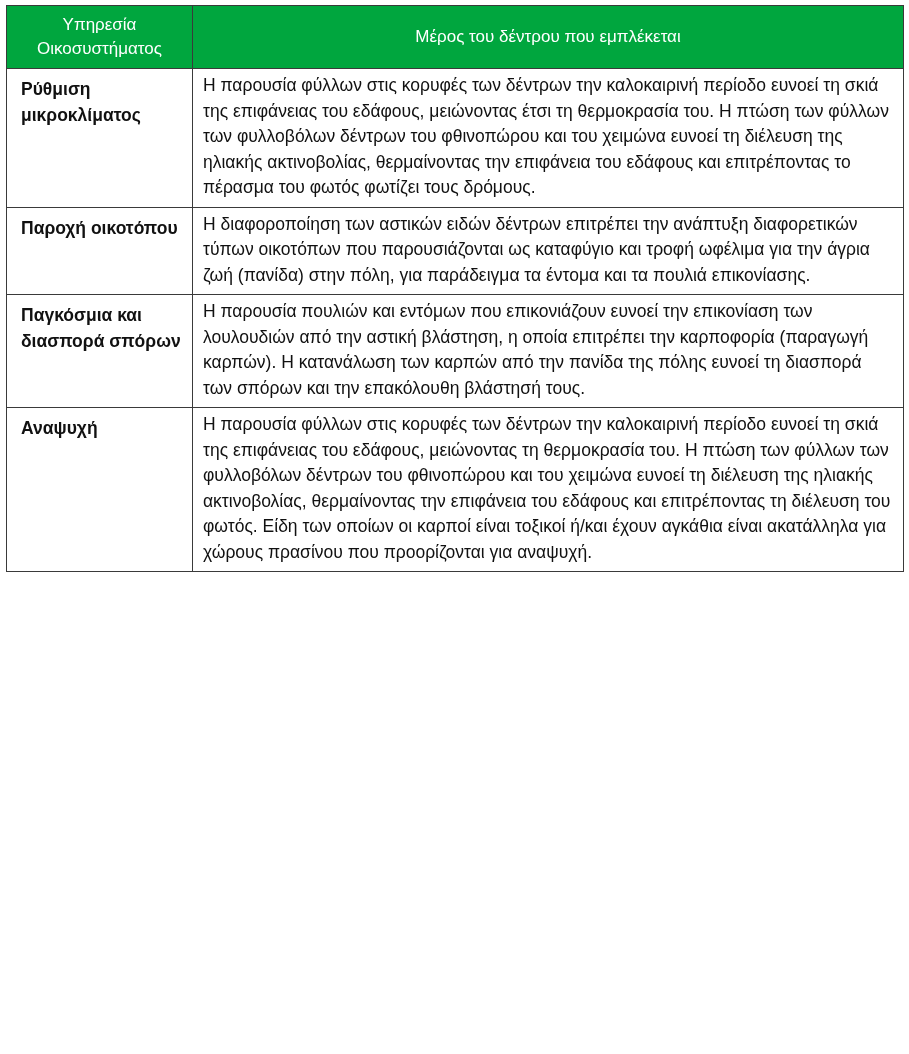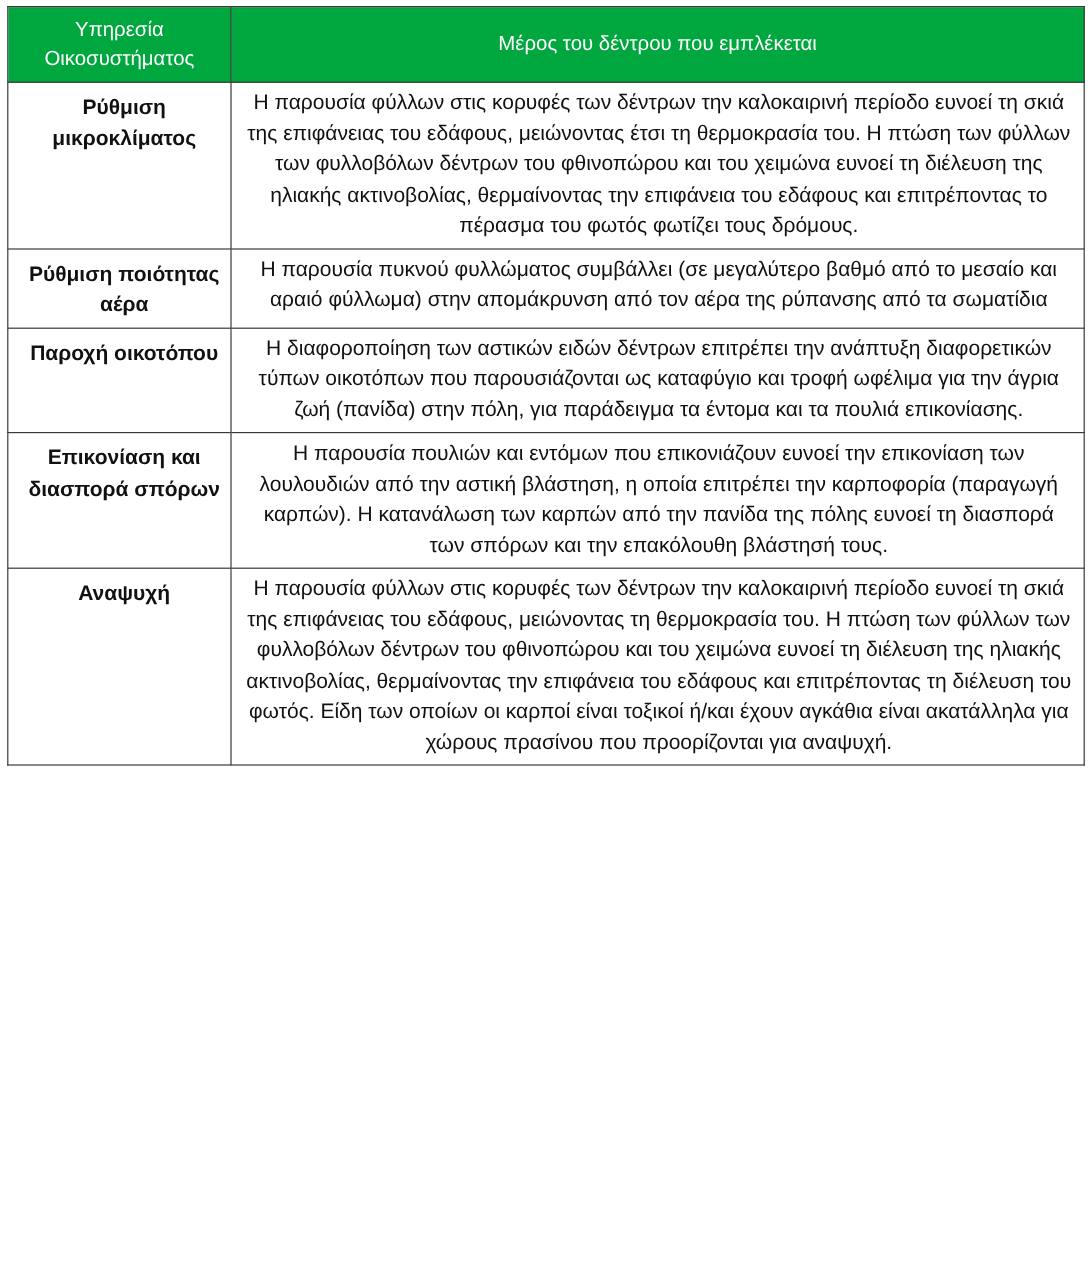--- a/index.html
+++ b/index.html
@@ -6,21 +6,20 @@
   body { width: 909px; height: 1054px; position: relative; overflow: hidden; font-family: "Liberation Sans", sans-serif; }
   table.eco {
     position: absolute; left: 6px; top: 5px;
     width: 897px;
     border-collapse: collapse;
     table-layout: fixed;
   }
   table.eco th, table.eco td {
     border: 1.5px solid #3a3a3a;
     vertical-align: top;
-    text-align: center;
   }
   table.eco thead th {
     background: #00a63e;
     color: #ffffff;
     font-weight: normal;
     font-size: 17px;
     line-height: 24px;
     text-align: center;
     vertical-align: middle;
     height: 58px;
@@ -55,29 +54,25 @@
       <th>Υπηρεσία Οικοσυστήματος</th>
       <th>Μέρος του δέντρου που εμπλέκεται</th>
     </tr>
   </thead>
   <tbody>
     <tr>
       <td class="svc">Ρύθμιση μικροκλίματος</td>
       <td class="desc">Η παρουσία φύλλων στις κορυφές των δέντρων την καλοκαιρινή περίοδο ευνοεί τη σκιά της επιφάνειας του εδάφους, μειώνοντας έτσι τη θερμοκρασία του. Η πτώση των φύλλων των φυλλοβόλων δέντρων του φθινοπώρου και του χειμώνα ευνοεί τη διέλευση της ηλιακής ακτινοβολίας, θερμαίνοντας την επιφάνεια του εδάφους και επιτρέποντας το πέρασμα του φωτός φωτίζει τους δρόμους.</td>
     </tr>
     <tr>
-      <td class="svc">Ρύθμιση ποιότητας αέρα</td>
-      <td class="desc">Η παρουσία πυκνού φυλλώματος συμβάλλει (σε μεγαλύτερο βαθμό από το μεσαίο και αραιό φύλλωμα) στην απομάκρυνση  από τον αέρα της ρύπανσης από τα σωματίδια</td>
-    </tr>
-    <tr>
       <td class="svc">Παροχή οικοτόπου</td>
       <td class="desc">Η διαφοροποίηση των αστικών ειδών δέντρων επιτρέπει την ανάπτυξη διαφορετικών τύπων οικοτόπων που παρουσιάζονται ως καταφύγιο και τροφή ωφέλιμα για την άγρια ζωή (πανίδα) στην πόλη, για παράδειγμα τα έντομα και τα πουλιά επικονίασης.</td>
     </tr>
     <tr>
-      <td class="svc">Επικονίαση και διασπορά σπόρων</td>
+      <td class="svc">Παγκόσμια και διασπορά σπόρων</td>
       <td class="desc">Η παρουσία πουλιών και εντόμων που επικονιάζουν ευνοεί την επικονίαση των λουλουδιών από την αστική βλάστηση, η οποία επιτρέπει την καρποφορία (παραγωγή καρπών). Η κατανάλωση των καρπών από την πανίδα της πόλης ευνοεί τη διασπορά των σπόρων και την επακόλουθη βλάστησή τους.</td>
     </tr>
     <tr>
       <td class="svc">Αναψυχή</td>
       <td class="desc">Η παρουσία φύλλων στις κορυφές των δέντρων την καλοκαιρινή περίοδο ευνοεί τη σκιά της επιφάνειας του εδάφους, μειώνοντας τη θερμοκρασία του. Η πτώση των φύλλων των φυλλοβόλων δέντρων του φθινοπώρου και του χειμώνα ευνοεί τη διέλευση της ηλιακής ακτινοβολίας, θερμαίνοντας την επιφάνεια του εδάφους και επιτρέποντας τη διέλευση του φωτός. Είδη των οποίων οι καρποί είναι τοξικοί ή/και έχουν αγκάθια είναι ακατάλληλα για χώρους πρασίνου που προορίζονται για αναψυχή.</td>
     </tr>
   </tbody>
 </table>
 
 </body></html>

